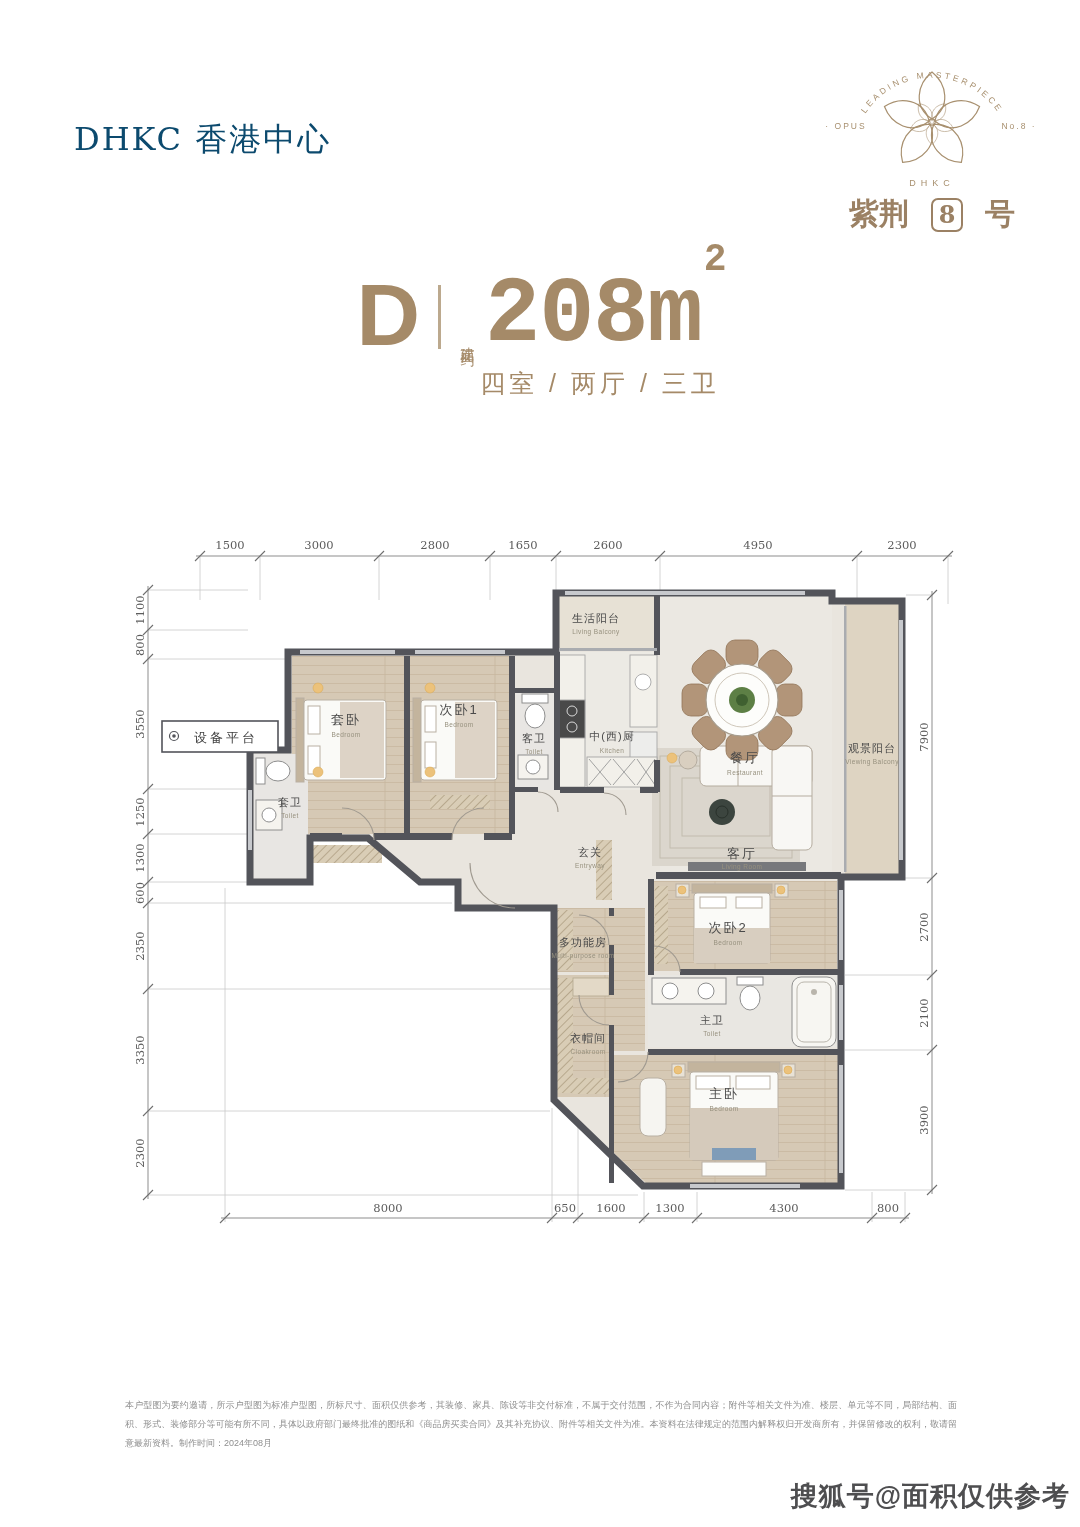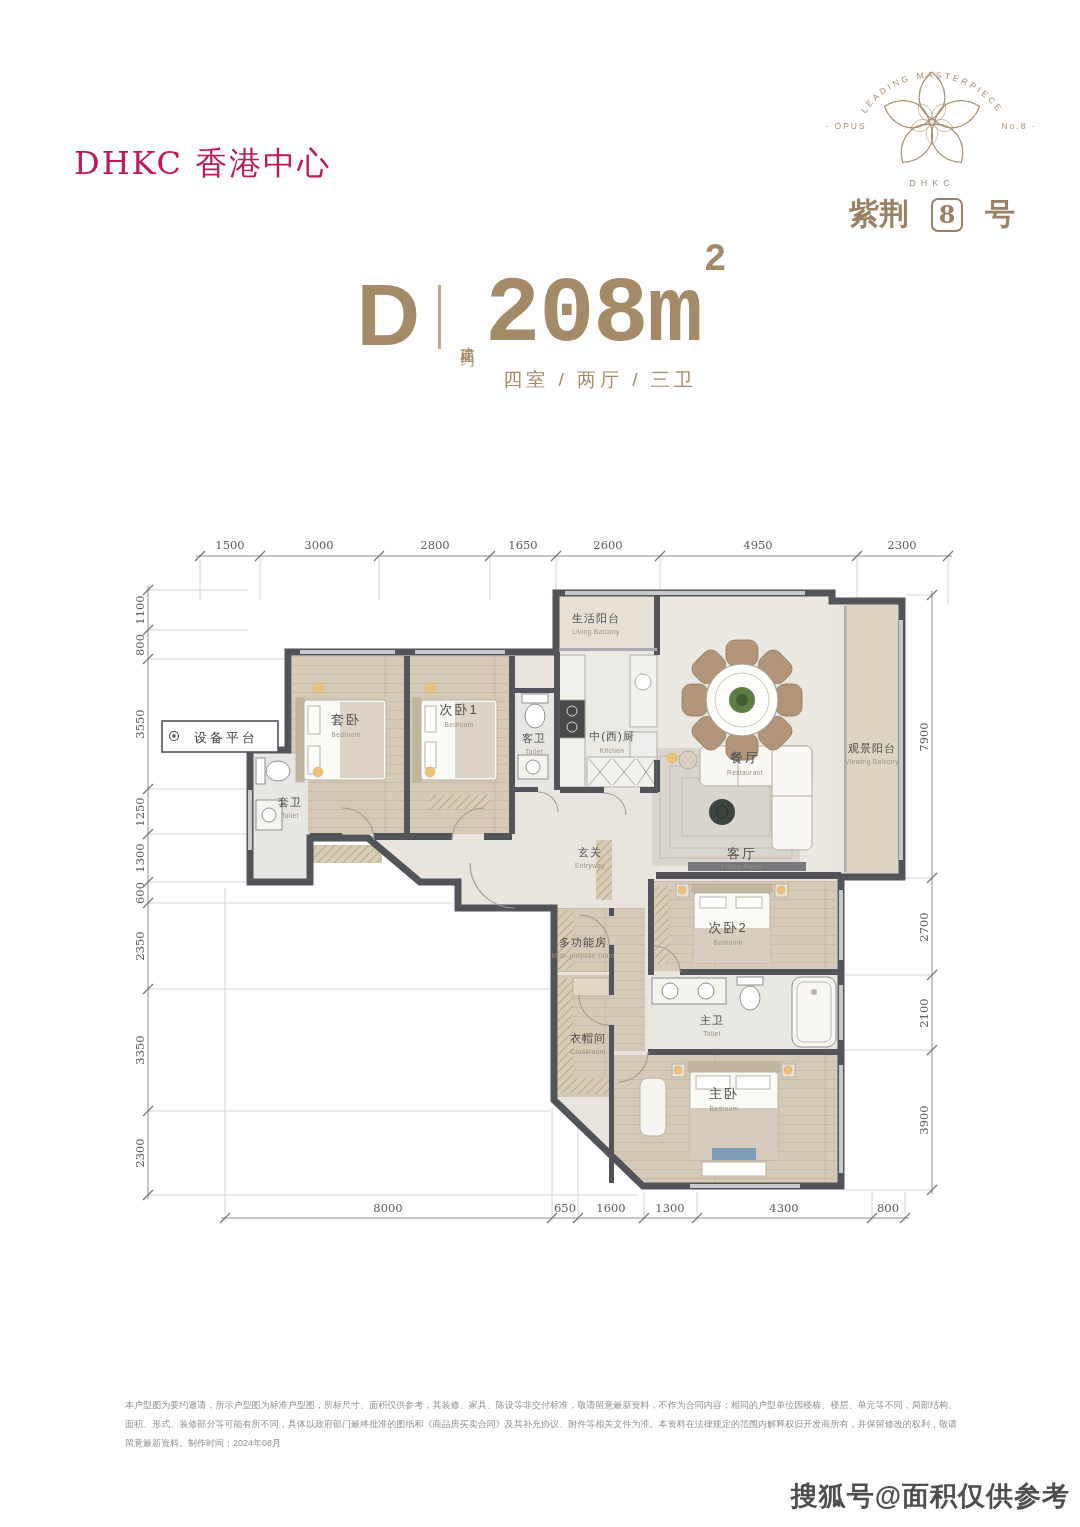--- a/index.html
+++ b/index.html
@@ -1,41 +1,41 @@
 <!DOCTYPE html>
 <html><head>
 <meta charset="utf-8">
 <style>
   html,body{margin:0;padding:0;background:#fff;}
   #page{position:relative;width:1080px;height:1527px;background:#fff;overflow:hidden;
         font-family:"Liberation Sans",sans-serif;}
   
   .brand{position:absolute;left:74px;top:118px;font-family:"DejaVu Serif","Liberation Serif",serif;
-         font-size:32px;letter-spacing:2px;color:#be185d;font-weight:500;margin-top:24px;}
+         font-size:32px;letter-spacing:2px;color:#0c4a6e;font-weight:500;}
   
   .logo{position:absolute;left:818px;top:34px;width:228px;text-align:center;color:#a8906f;}
   .logo svg{display:block;}
   .arc-text{font-size:8.5px;letter-spacing:3px;fill:#a8906f;font-family:"Liberation Sans",sans-serif;}
   .side-text{font-size:8.5px;letter-spacing:2px;fill:#a8906f;}
   .logo-dhkc{font-size:9px;letter-spacing:5px;fill:#a8906f;text-anchor:middle;}
   .logo-name{display:flex;justify-content:center;align-items:center;gap:22px;margin-top:2px;
              font-family:"DejaVu Serif","Liberation Serif",serif;font-weight:700;
              font-size:30px;color:#9b8164;}
   .logo-name .n8{display:inline-flex;align-items:center;justify-content:center;width:28px;height:30px;
              border:2.5px solid #9b8164;border-radius:7px;font-size:24px;}
   
   .title-block{position:absolute;left:0;top:276px;width:1080px;text-align:center;color:#a58a68;}
   .t-row{display:flex;justify-content:center;align-items:flex-end;}
   .t-d{font-size:88px;font-weight:700;line-height:.88;}
   .t-divider{width:3px;height:64px;background:#bca98e;margin:0 18px 4px 18px;}
   .t-prefix{writing-mode:vertical-rl;text-orientation:upright;font-size:14px;letter-spacing:3px;
             margin:0 8px 8px 0;color:#a58a68;}
   .t-area{font-size:92px;font-weight:600;line-height:.82;letter-spacing:-1px;font-family:Liberation Mono, monospace;}
   .t-area sup{font-size:38px;font-weight:600;position:relative;top:-38px;left:2px;}
-  .t-sub{margin-top:14px;padding-left:120px;font-size:19px;letter-spacing:4px;color:#a58a68;text-align:center;}
+  .t-sub{margin-top:14px;padding-left:120px;font-size:25px;letter-spacing:4px;color:#a58a68;text-align:center;}
   
   svg text{font-family:"Liberation Sans",sans-serif;}
   .rl{font-size:13px;fill:#4a4a4a;letter-spacing:2px;text-anchor:middle;}
   .rl2{font-size:11px;fill:#4a4a4a;letter-spacing:1px;text-anchor:middle;}
   .rs{font-size:6.5px;fill:#97917f;text-anchor:middle;letter-spacing:.4px;}
   .dim{font-size:11.5px;fill:#5c5c5c;text-anchor:middle;font-family:"DejaVu Serif","Liberation Serif",serif;}
   .eq{font-size:13px;fill:#3f3f3f;letter-spacing:3px;text-anchor:middle;}
   
   .disclaimer{position:absolute;left:125px;top:1396px;width:832px;font-size:9px;line-height:19px;
               color:#8f8f8f;text-align:justify;}
@@ -392,18 +392,18 @@
       <text class="rl2" x="588" y="1042">衣帽间</text>
       <text class="rs" x="588" y="1054">Cloakroom</text>
       <text class="rl" x="724" y="1098">主卧</text>
       <text class="rs" x="724" y="1111">Bedroom</text>
       <text class="rl2" x="290" y="806">套卫</text>
       <text class="rs" x="290" y="818">Toilet</text>
     </g>
   </svg>
 
   <div class="disclaimer">
-    <span>本户型图为要约邀请，所示户型图为标准户型图，所标尺寸、面积仅供参考，其装修、家具、陈设等非交付标准，敬请留意最新资料，不作为合同内容；相同的户型单位因楼栋、楼层、单元等不同，局部结构、面积、形式、装修部分等可能有所不同，具体以</span><span>政府部门最终批准的图纸和《商品房买卖合同》及其补充协议、附件等相关文件为准。本资料在法律规定的范围内解释权归开发商所有，并保留修改的权利，敬请留意最新资料。制作时间：2024年08月</span>
+    <span>本户型图为要约邀请，所示户型图为标准户型图，所标尺寸、面积仅供参考，其装修、家具、陈设等非交付标准，不属于交付范围，不作为合同内容；附件等相关文件为准、楼层、单元等不同，局部结构、面积、形式、装修部分等可能有所不同，具体以</span><span>政府部门最终批准的图纸和《商品房买卖合同》及其补充协议、附件等相关文件为准。本资料在法律规定的范围内解释权归开发商所有，并保留修改的权利，敬请留意最新资料。制作时间：2024年08月</span>
   </div>
 
   <div class="watermark">搜狐号@面积仅供参考</div>
 
 </div>
 
 </body></html>

